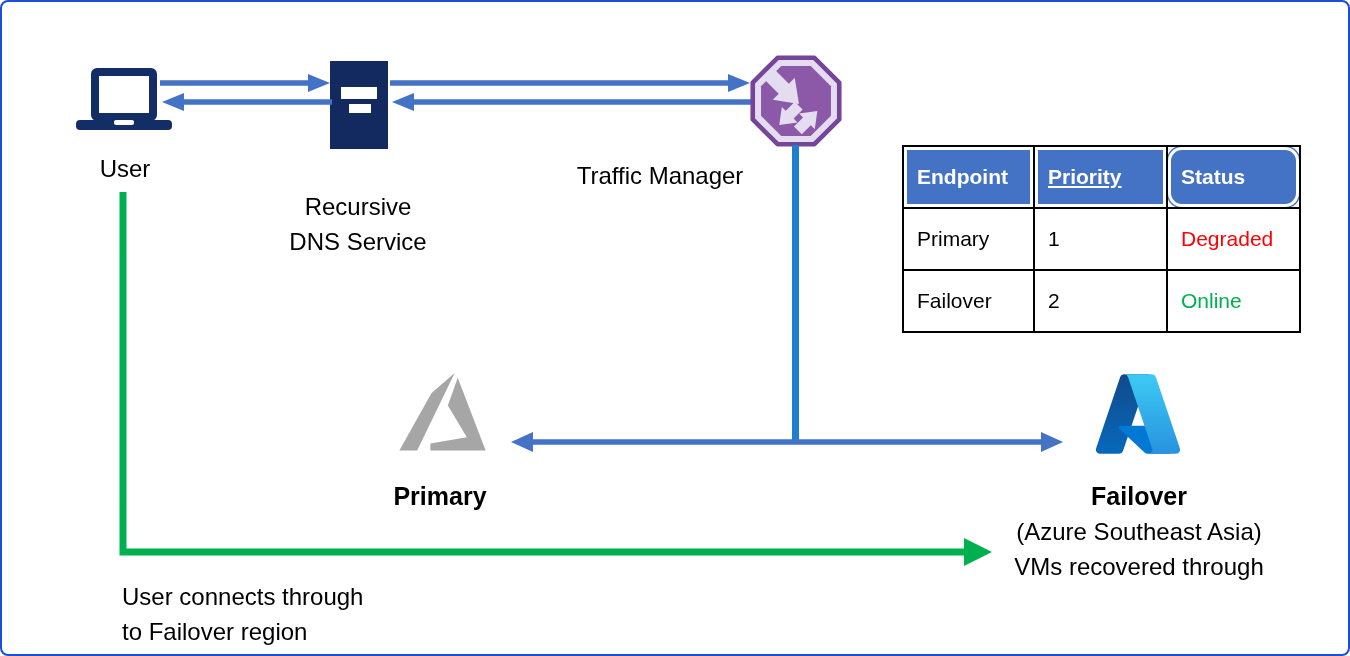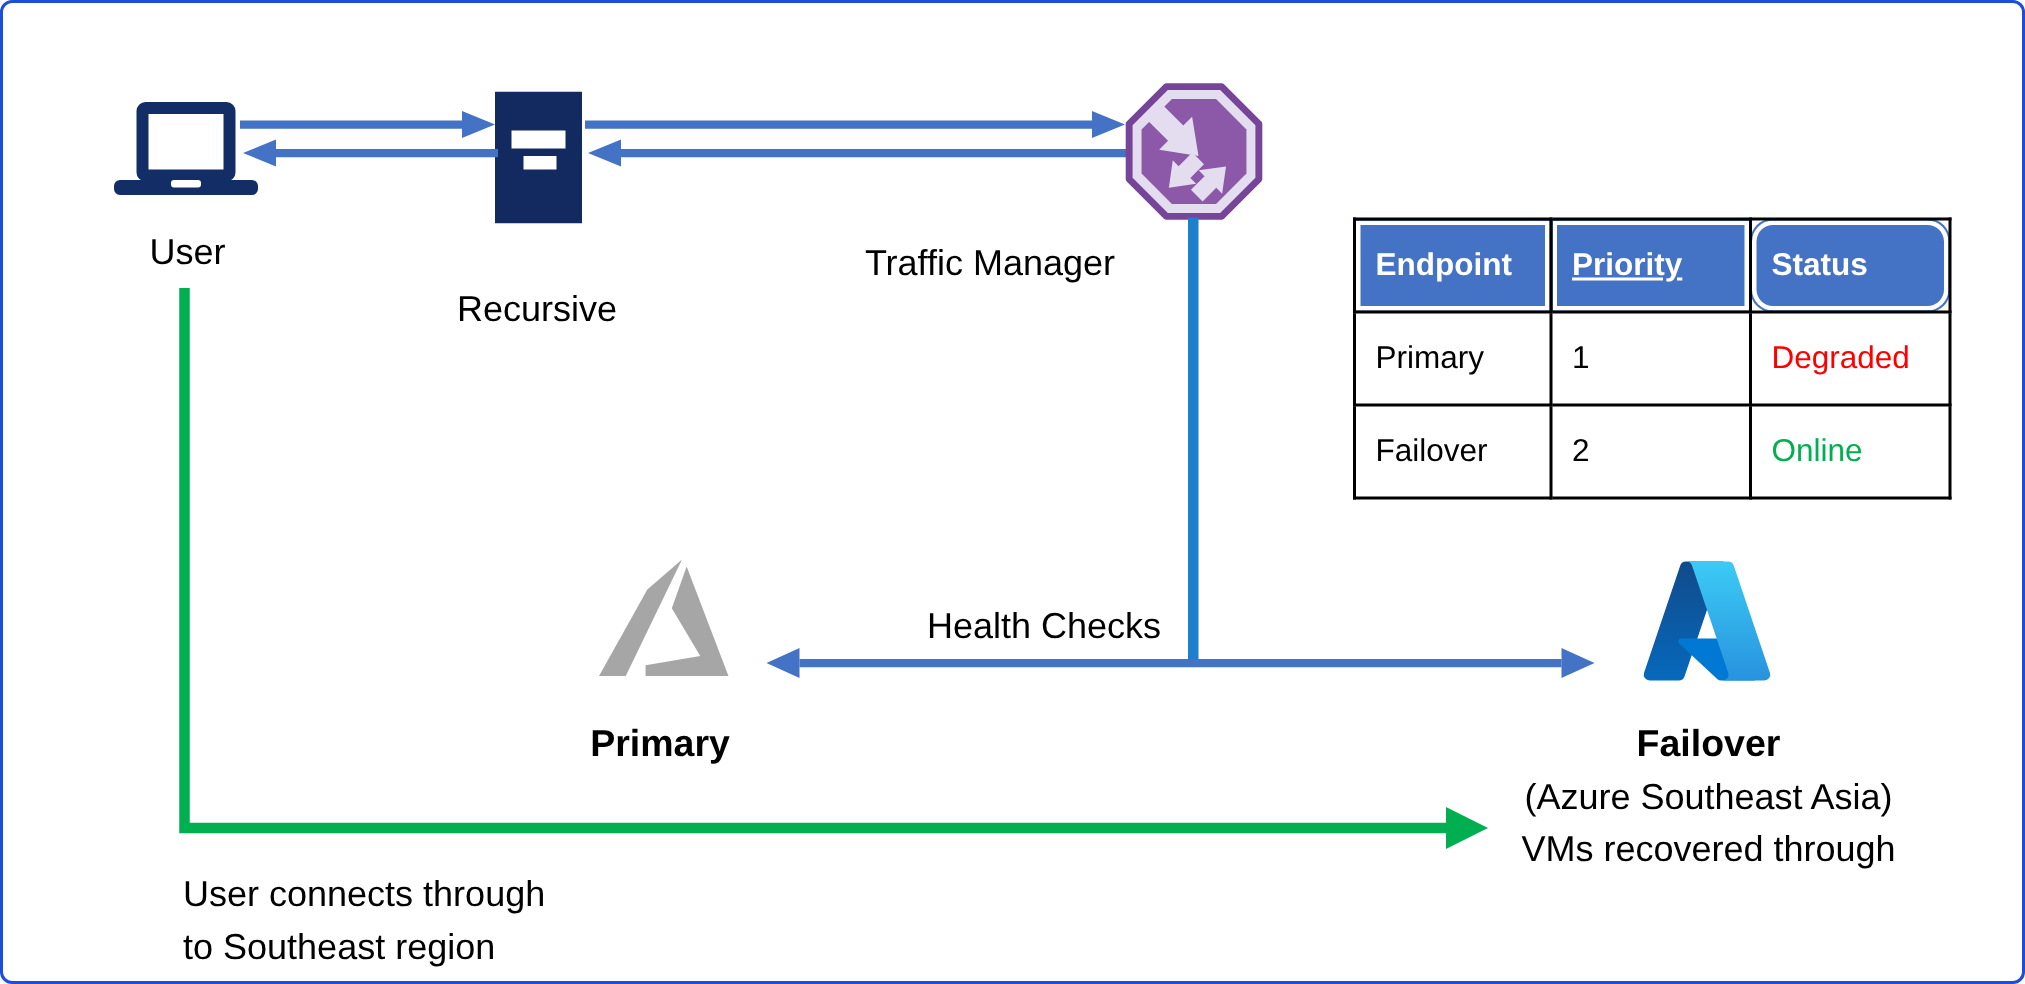--- a/index.html
+++ b/index.html
@@ -75,20 +75,21 @@
   </svg>
   <div class="label" style="left:48px; top:149px; width:150px;">User</div>
 
   <svg class="abs" style="left:328px; top:59px;" width="58" height="88" viewBox="0 0 58 88">
     <rect x="0" y="0" width="58" height="88" fill="#122A60"></rect>
     <rect x="11" y="26" width="36" height="12" fill="#fff"></rect>
     <rect x="19" y="43" width="22" height="9" fill="#fff"></rect>
   </svg>
   <div class="label" style="left:256px; top:147px; width:200px;margin-top:40px;">
     <span>Recursive</span><br>
+    <span>DNS Service</span>
   </div>
 
   <svg class="connector" style="left:158px; top:71px;" width="172" height="20" viewBox="0 0 172 20">
     <line x1="0" y1="10" x2="148" y2="10" stroke="#4472C4" stroke-width="5.5"></line>
     <polygon points="148,1 148,19 170,10" fill="#4472C4"></polygon>
   </svg>
   <svg class="connector" style="left:158px; top:90px;" width="172" height="20" viewBox="0 0 172 20">
     <line x1="24" y1="10" x2="172" y2="10" stroke="#4472C4" stroke-width="5.5"></line>
     <polygon points="24,1 24,19 2,10" fill="#4472C4"></polygon>
   </svg>
@@ -119,21 +120,20 @@
   </svg>
   <div class="label" style="left:558px; top:156px; width:200px;">Traffic Manager</div>
 
   <div class="vline-health"></div>
 
   <svg class="connector" style="left:505px; top:426px;" width="560" height="28" viewBox="0 0 560 28">
     <line x1="26" y1="14" x2="534" y2="14" stroke="#4472C4" stroke-width="5.5"></line>
     <polygon points="26,4 26,24 4,14" fill="#4472C4"></polygon>
     <polygon points="534,4 534,24 556,14" fill="#4472C4"></polygon>
   </svg>
-  <div class="label" style="left:594px; top:398px; width:200px;">Health Checks</div>
 
   <svg class="abs" style="left:393px; top:371px;" width="95" height="78" viewBox="0 0 52 47" fill="#A6A6A6">
     <path d="M33.34 0 19.41 12.06 0 46.77 h10.74 Z"></path>
     <path d="M35.19 2.81 29.24 19.58 40.65 38.74 18.7 42.51 v4.26 h33.3 Z"></path>
   </svg>
   <div class="label bold" style="left:313px; top:477px; width:250px; font-size:25px;">Primary</div>
 
   <svg class="abs" style="left:1090px; top:366px;" width="92" height="92" viewBox="0 0 96 96">
     <defs>
       <linearGradient id="az1" x1="0" y1="0" x2="0" y2="1">
@@ -154,21 +154,21 @@
     <span>(Azure Southeast Asia)</span><br>
     <span>VMs recovered through</span><br>
   </div>
 
   <svg class="connector" style="left:110px; top:186px;" width="900" height="380" viewBox="0 0 900 380">
     <path d="M11 4 V364 H852" fill="none" stroke="#00B050" stroke-width="7"></path>
     <polygon points="852,350 852,378 880,364" fill="#00B050"></polygon>
   </svg>
   <div class="label left" style="left:120px; top:577px;">
     <span>User connects through</span><br>
-    <span>to Southeast region</span>
+    <span>to Failover region</span>
   </div>
 
   <table class="endpoint-table">
     <thead>
       <tr>
         <th class="col-endpoint">Endpoint</th>
         <th class="col-priority">Priority</th>
         <th class="col-status">Status</th>
       </tr>
     </thead>

